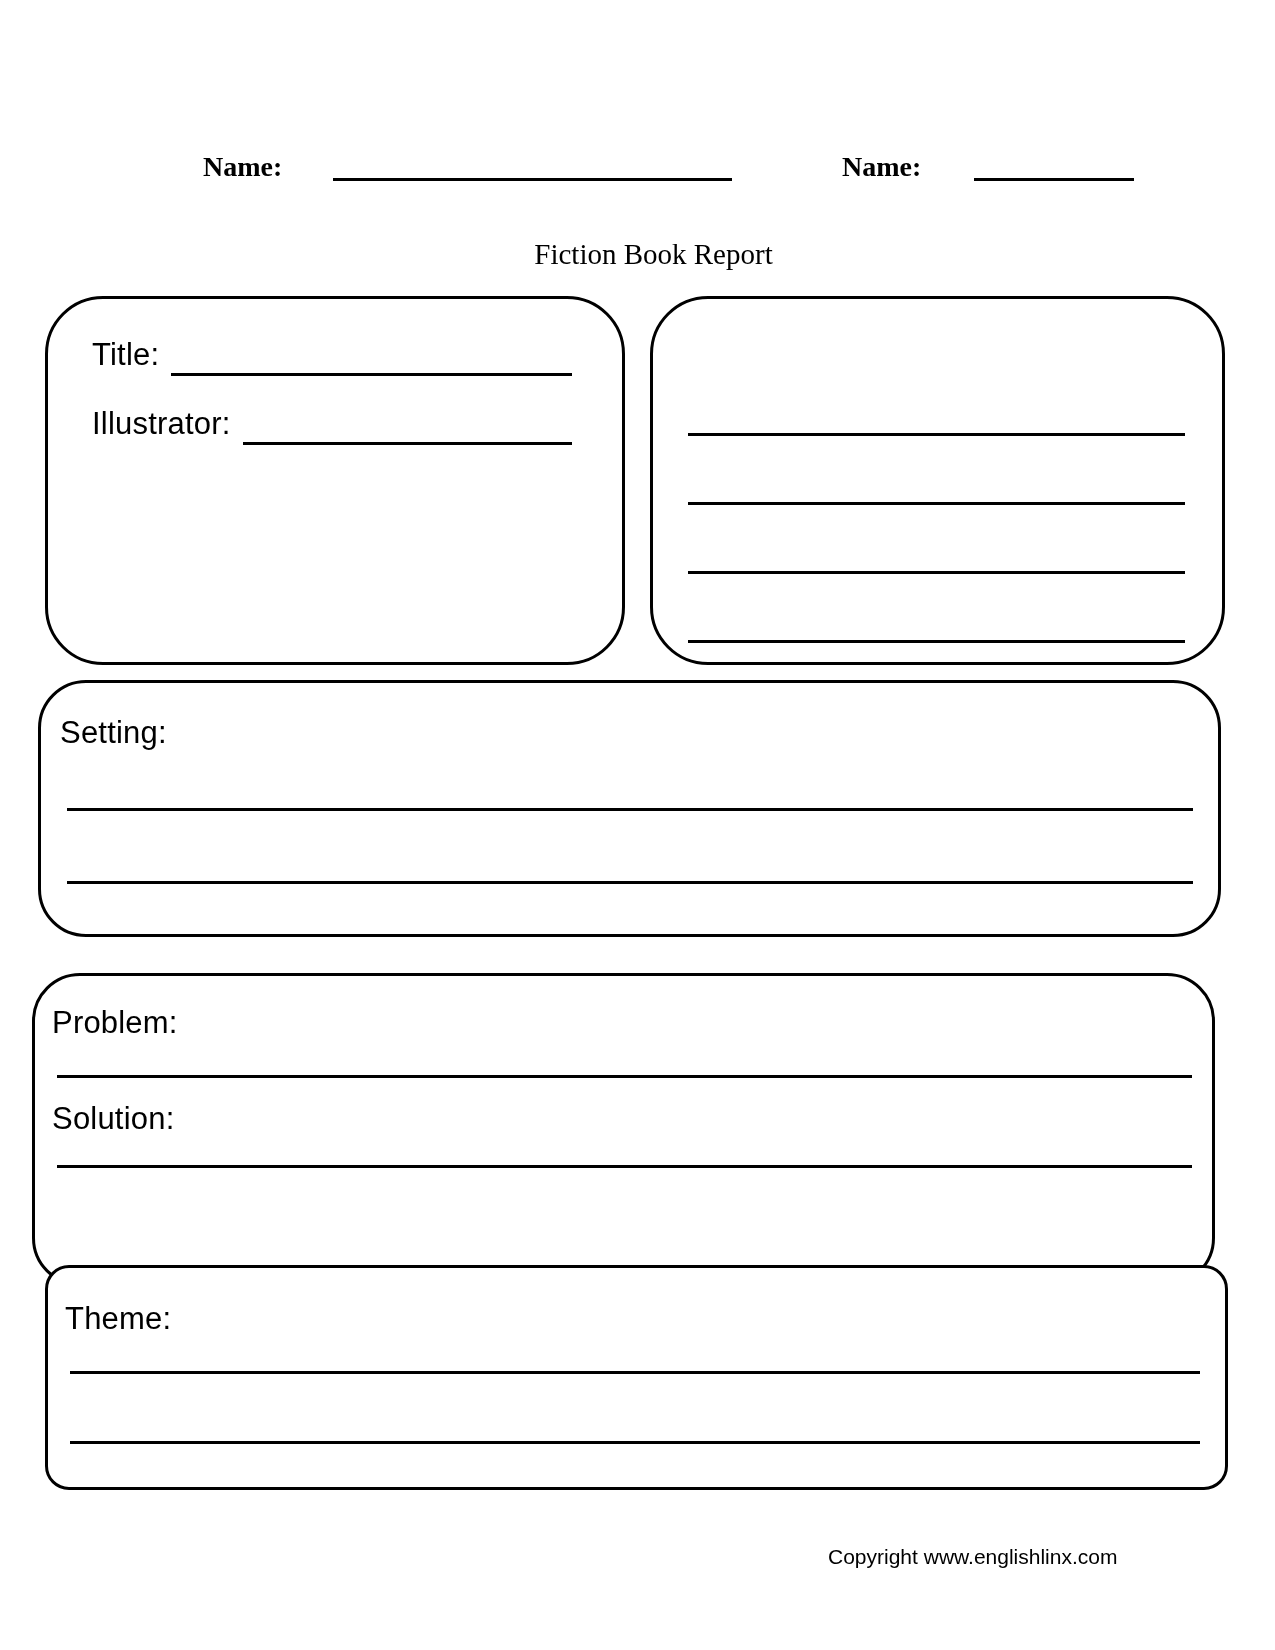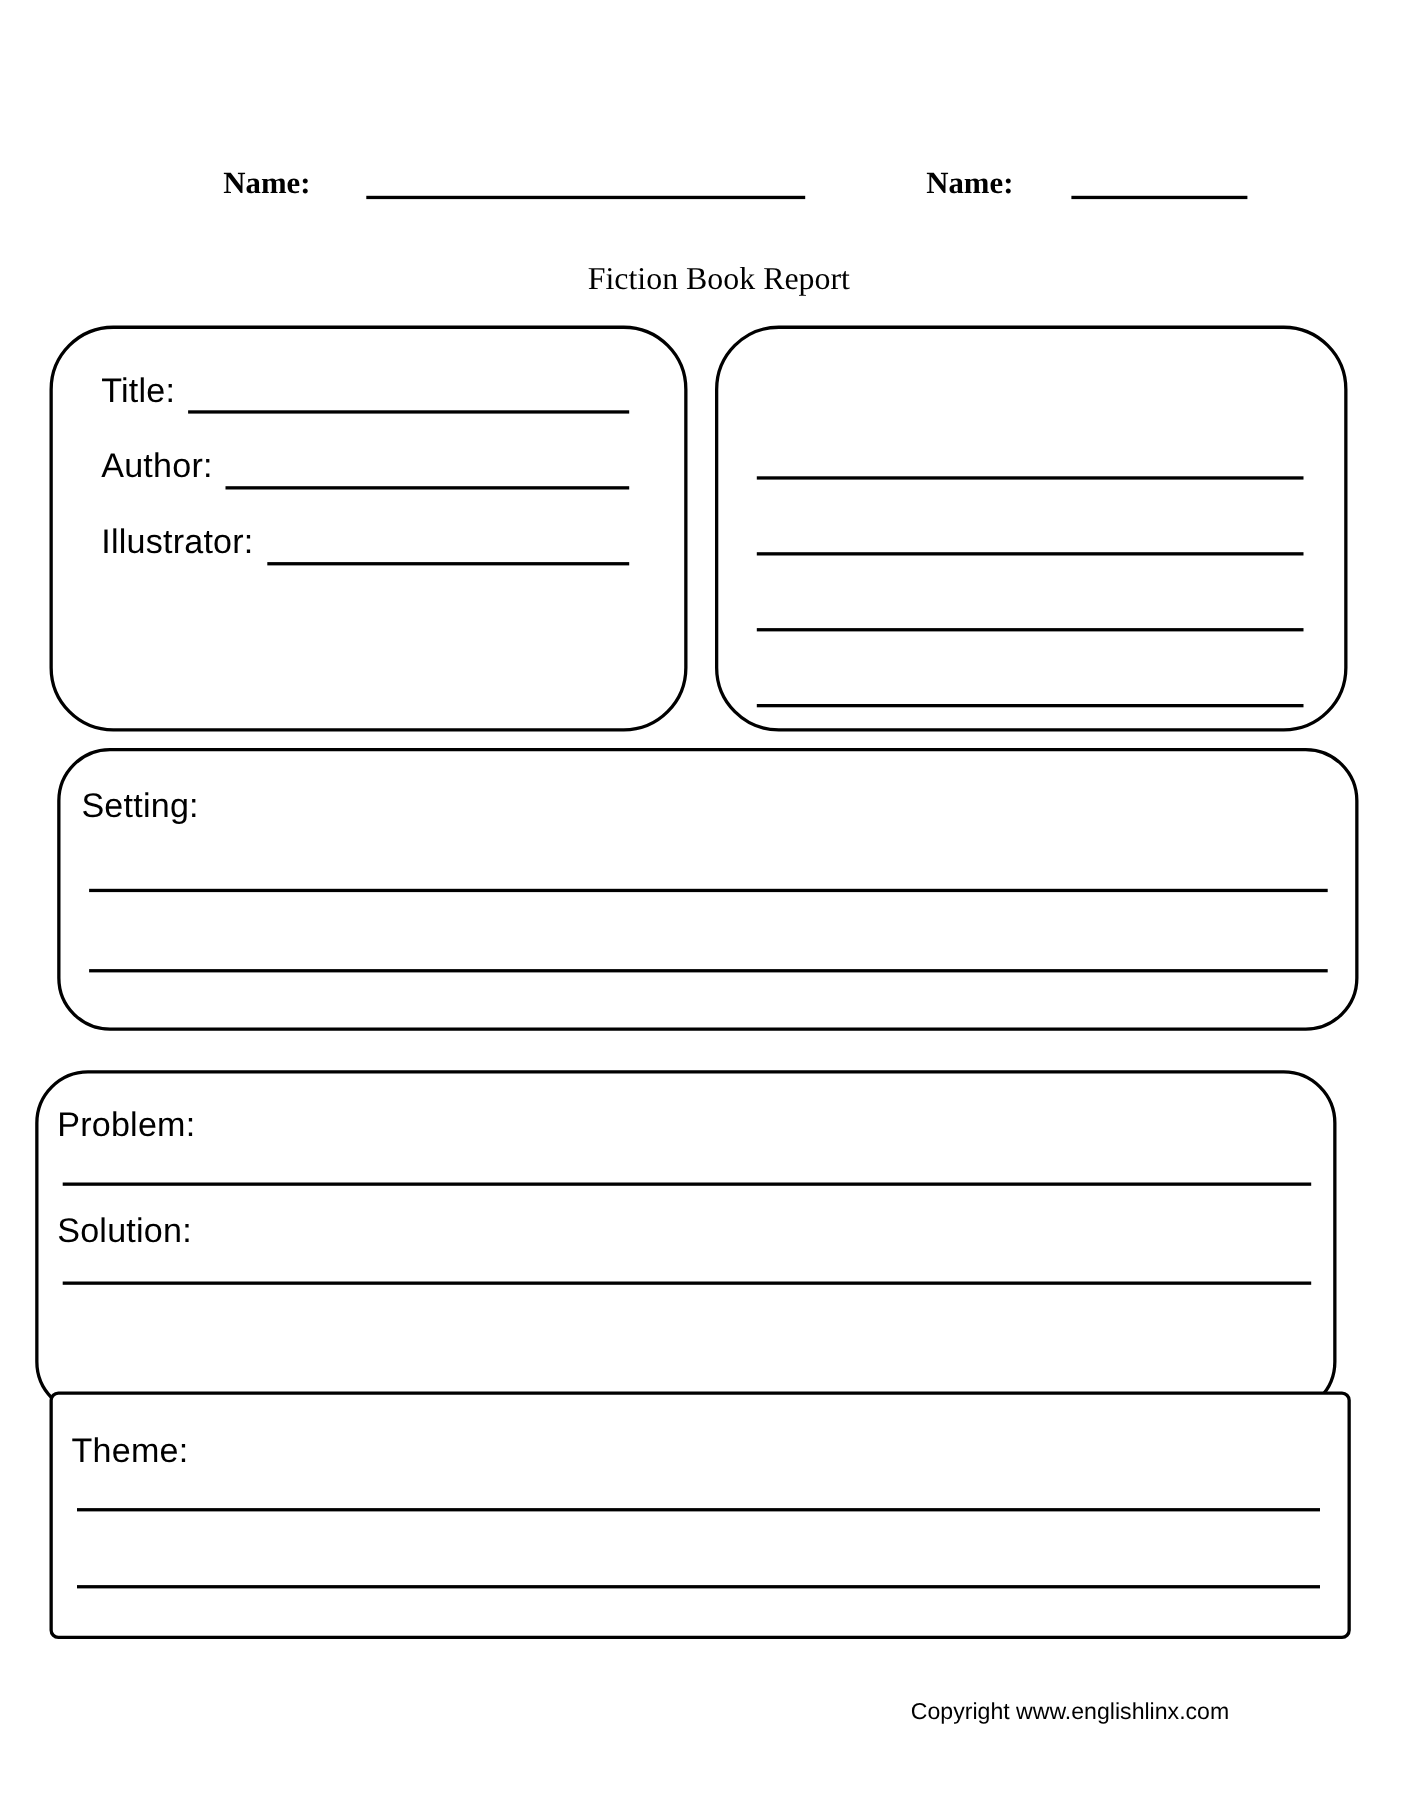--- a/index.html
+++ b/index.html
@@ -48,23 +48,23 @@
 
   
   .box {
     position: absolute;
     border: 3px solid #000;
     box-sizing: border-box;
     background: #fff;
   }
   .box-book-info  { left: 45px;  top: 296px;  width: 580px;  height: 369px; border-radius: 58px; }
   .box-characters { left: 650px; top: 296px;  width: 575px;  height: 369px; border-radius: 58px; }
-  .box-setting    { left: 52px;  top: 680px;  width: 1183px; height: 257px; border-radius: 48px; }
+  .box-setting    { left: 38px;  top: 680px;  width: 1183px; height: 257px; border-radius: 48px; }
   .box-problem    { left: 32px;  top: 973px;  width: 1183px; height: 313px; border-radius: 48px; }
-  .box-theme      { left: 45px;  top: 1265px; width: 1183px; height: 225px; border-radius: 8px; }
+  .box-theme      { left: 45px;  top: 1265px; width: 1183px; height: 225px; border-radius: 24px; }
 
   .box-label {
     font-size: 31px;
     line-height: 42px;
     letter-spacing: 0.2px;
   }
 
   
   .box-book-info { padding: 35px 50px 0 44px; }
   .field-row { display: flex; align-items: flex-end; height: 42px; }
@@ -131,24 +131,20 @@
   </div>
 
   <h1 class="page-title">Fiction Book Report</h1>
 
   <section class="box box-book-info">
     <div class="field-row">
       <span class="box-label">Title:</span>
       <span class="field-line"></span>
     </div>
     <div class="field-row">
-      <span class="box-label">Author:</span>
-      <span class="field-line"></span>
-    </div>
-    <div class="field-row">
       <span class="box-label">Illustrator:</span>
       <span class="field-line"></span>
     </div>
   </section>
 
   <section class="box box-characters">
     <div class="lines">
         <div class="blank-line"></div>
         <div class="blank-line"></div>
         <div class="blank-line"></div>

